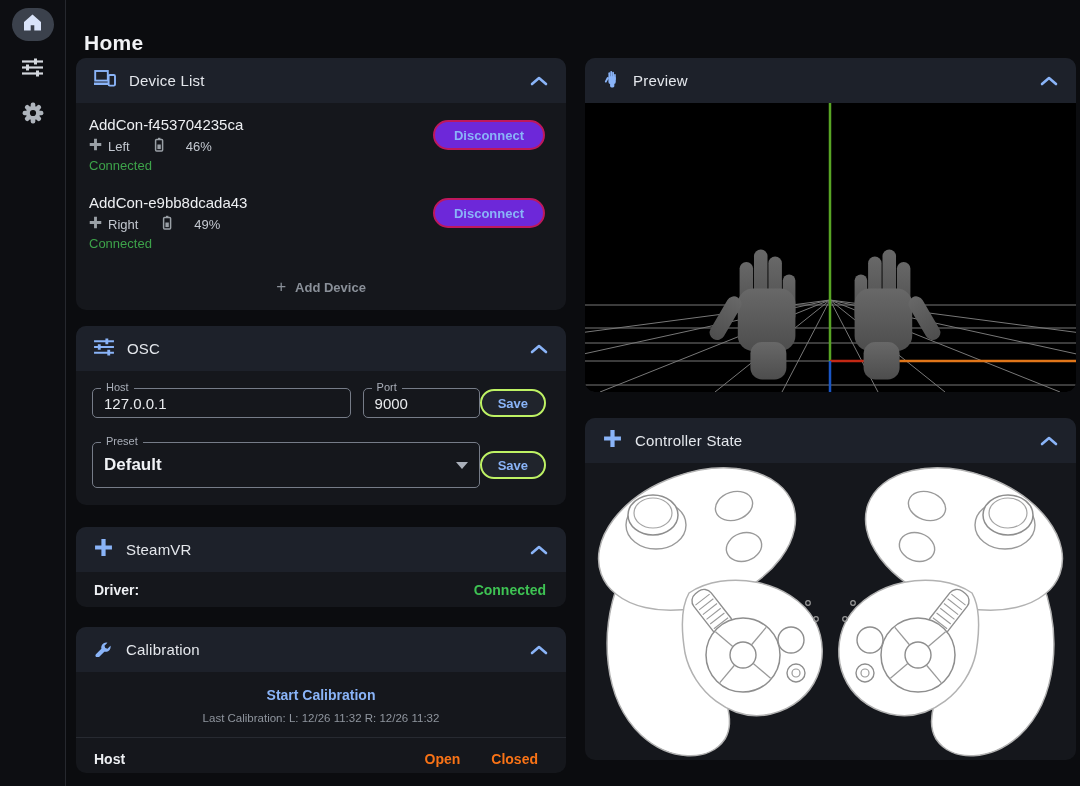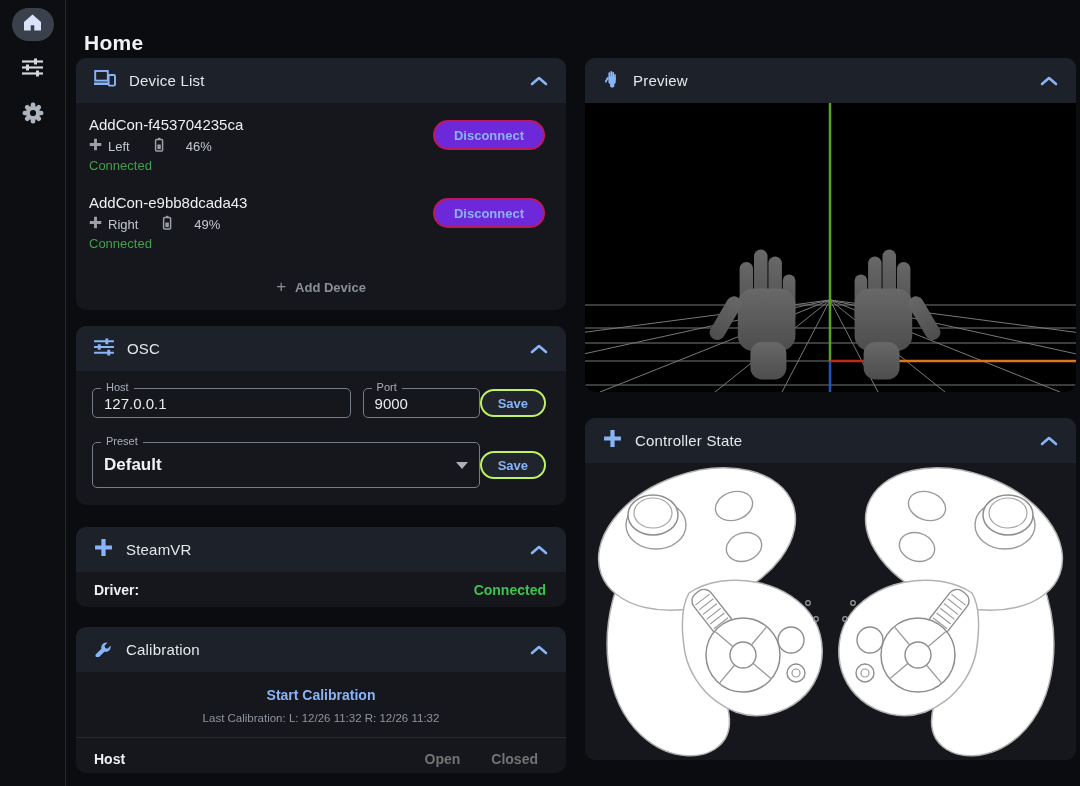--- a/index.html
+++ b/index.html
@@ -90,21 +90,21 @@
   .driver-label { font-size:14px; font-weight:700; color:#eef0f3; }
   .driver-status { font-size:14px; font-weight:700; color:#3ec253; }
 
   
   .start-calibration { margin-top:15px; text-align:center; font-size:14px; font-weight:700; color:#8ab4f8; cursor:pointer; }
   .last-calibration { margin-top:9px; text-align:center; font-size:11.5px; color:#8f959e; }
   .cal-divider { margin-top:13px; border-top:1px solid #272a31; }
   .cal-footer { height:42px; display:flex; align-items:center; padding:0 28px 0 18px; }
   .debug-label { font-size:14px; font-weight:700; color:#eef0f3; }
   .cal-links { margin-left:auto; display:flex; gap:31px; }
-  .cal-link { font-size:14px; font-weight:700; color:#737373; cursor:pointer; }
+  .cal-link { font-size:14px; font-weight:700; color:#f97316; cursor:pointer; }
 
   
   .preview-body { width:491px; height:289px; background:#000; border-radius:0 0 10px 10px; overflow:hidden; }
   .ctrl-body { width:491px; height:297px; }
 </style>
 </head>
 <body>
 
 <aside class="sidebar">
   <div class="nav-pill">

